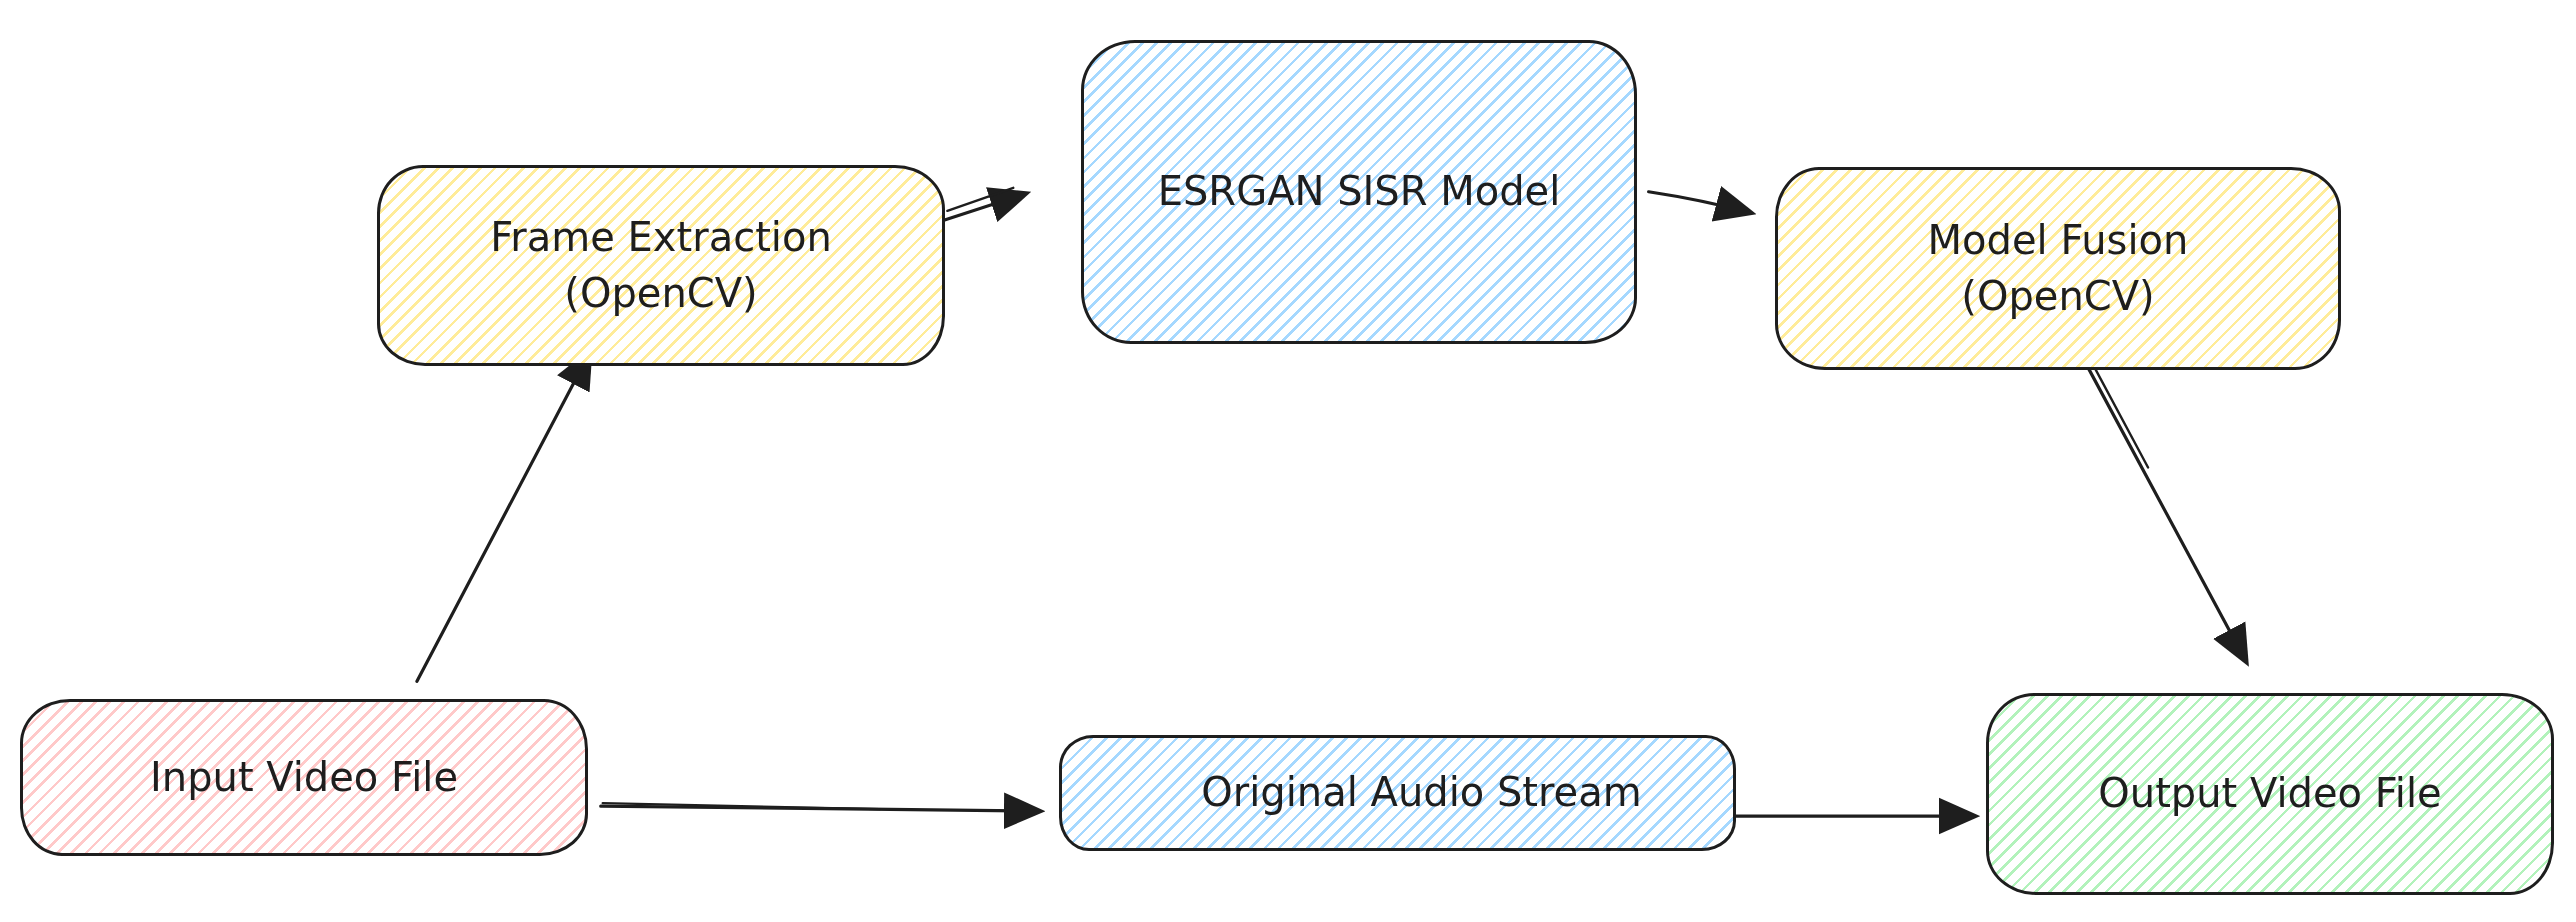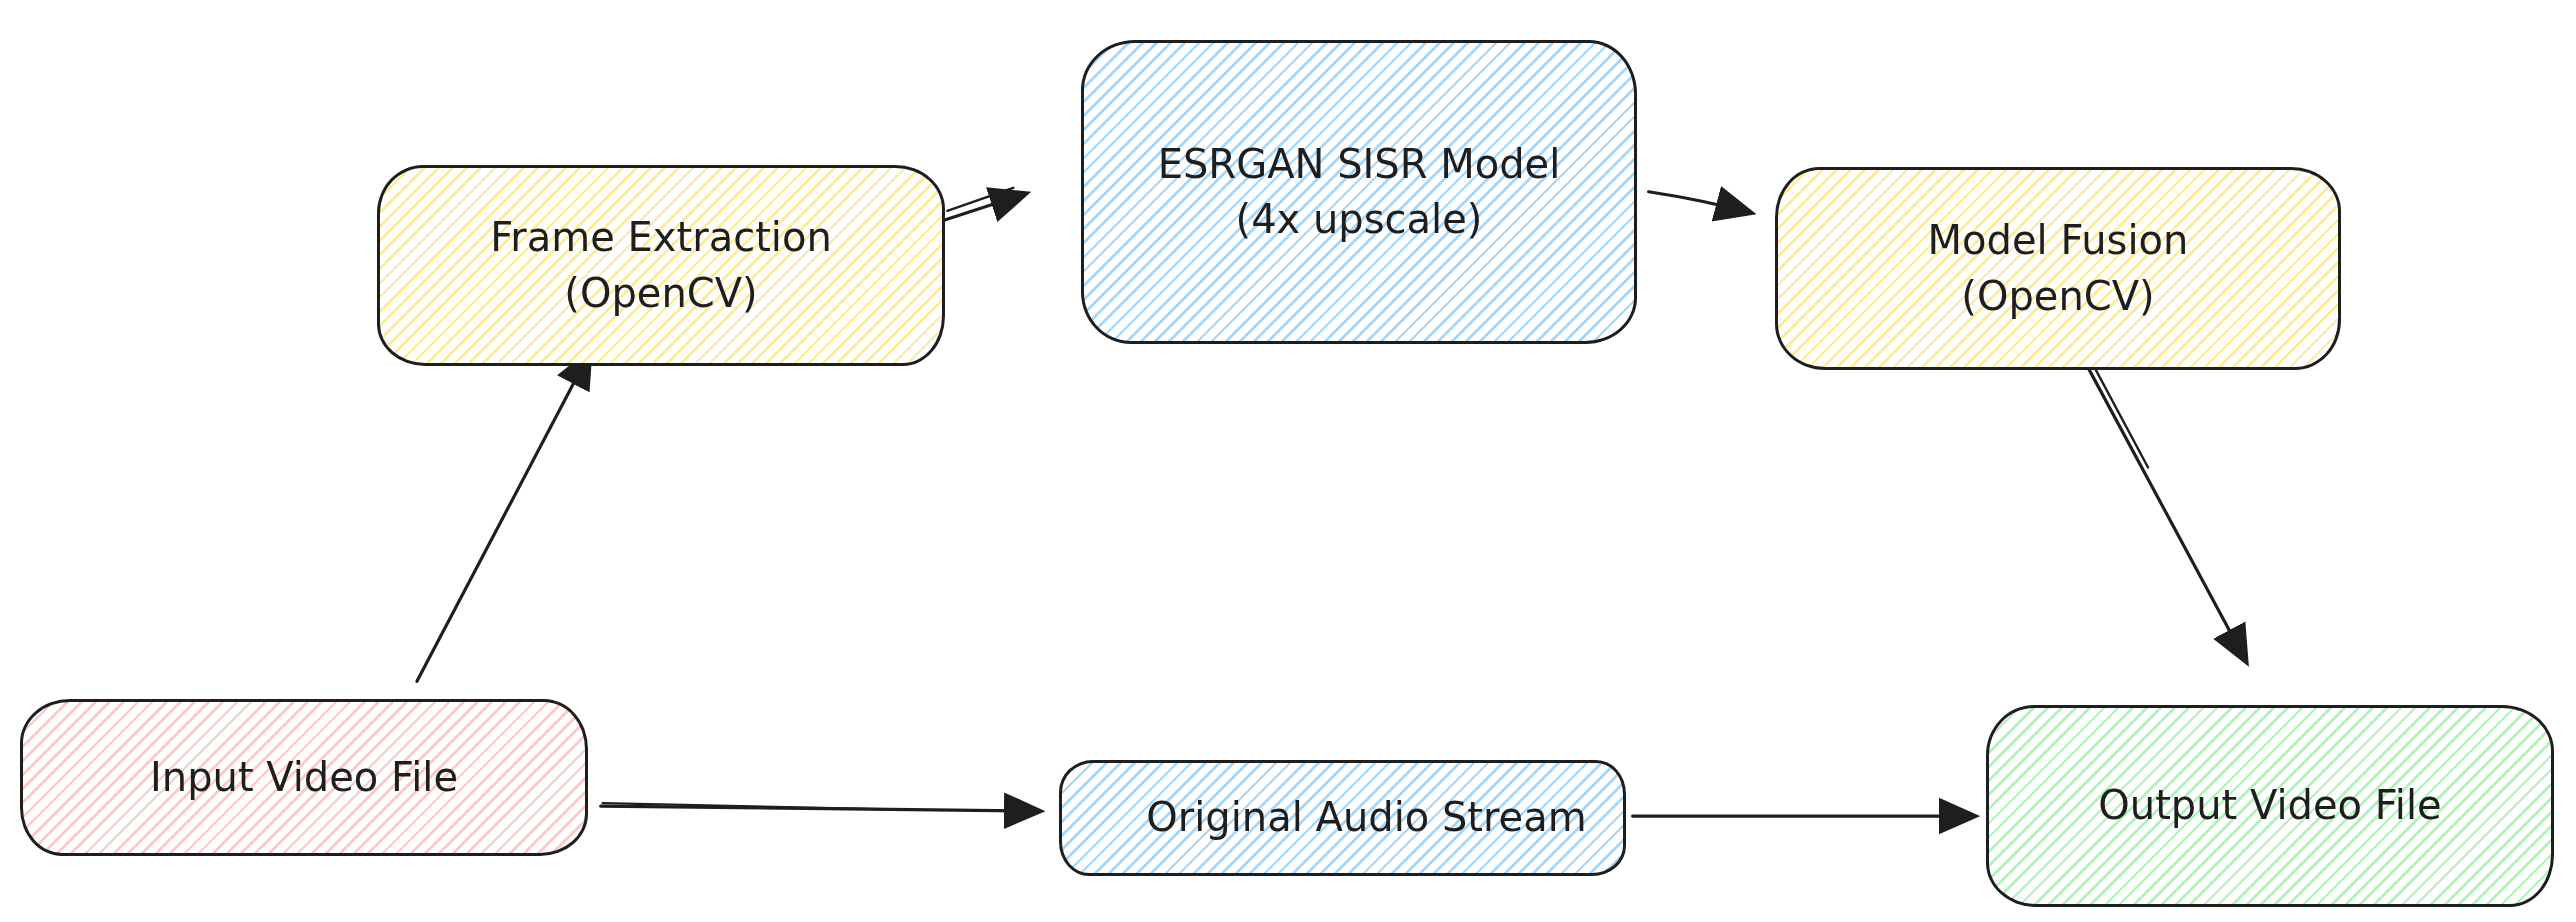--- a/index.html
+++ b/index.html
@@ -26,27 +26,27 @@
     text-align: center;
     font-size: 40px;
     line-height: 1.38;
     color: #1e1e1e;
     background-color: #ffffff;
   }
 
   .fill-yellow { background-image: repeating-linear-gradient(135deg, #ffec99 0px, #ffec99 2.6px, transparent 2.6px, transparent 10px); margin-top: 44px; }
   .fill-blue   { background-image: repeating-linear-gradient(135deg, #a5d8ff 0px, #a5d8ff 2.6px, transparent 2.6px, transparent 10px); }
   .fill-red    { background-image: repeating-linear-gradient(135deg, #ffc9c9 0px, #ffc9c9 2.6px, transparent 2.6px, transparent 10px); }
-  .fill-green  { background-image: repeating-linear-gradient(135deg, #b2f2bb 0px, #b2f2bb 2.6px, transparent 2.6px, transparent 10px); margin-top: 12px; }
+  .fill-green  { background-image: repeating-linear-gradient(135deg, #b2f2bb 0px, #b2f2bb 2.6px, transparent 2.6px, transparent 10px); }
 
   #n-input   { left: 20px;   top: 699px; width: 568px; height: 157px; border-radius: 50px 44px 48px 42px / 44px 50px 42px 48px; }
   #n-extract { left: 377px;  top: 121px; width: 568px; height: 201px; border-radius: 46px 50px 42px 48px / 48px 44px 50px 42px; }
   #n-esrgan  { left: 1081px; top: 16px;  width: 556px; height: 304px; border-radius: 54px 48px 52px 50px / 50px 54px 46px 52px; margin-top: 24px; }
   #n-fusion  { left: 1775px; top: 123px; width: 566px; height: 203px; border-radius: 44px 50px 46px 50px / 50px 44px 50px 46px; }
-  #n-audio   { left: 1059px; top: 760px; width: 567px; height: 116px; border-radius: 34px 30px 34px 30px / 32px 34px 30px 34px; padding-left: 48px; }
+  #n-audio   { left: 1059px; top: 735px; width: 677px; height: 116px; border-radius: 34px 30px 34px 30px / 32px 34px 30px 34px; padding-left: 48px; }
   #n-output  { left: 1986px; top: 693px; width: 568px; height: 202px; border-radius: 48px 52px 44px 50px / 50px 46px 52px 44px; }
 
   
   .edges {
     position: absolute;
     left: 0; top: 0;
     width: 2576px;
     height: 922px;
     pointer-events: none;
   }
@@ -107,21 +107,20 @@
     <span>Input Video File</span>
   </div>
 
   <div class="node fill-yellow" id="n-extract">
     <span>Frame Extraction</span>
     <span>(OpenCV)</span>
   </div>
 
   <div class="node fill-blue" id="n-esrgan">
     <span>ESRGAN SISR Model</span>
-    <span>(4x upscale)</span>
   </div>
 
   <div class="node fill-yellow" id="n-fusion">
     <span>Model Fusion</span>
     <span>(OpenCV)</span>
   </div>
 
   <div class="node fill-blue" id="n-audio">
     <span>Original Audio Stream</span>
   </div>

